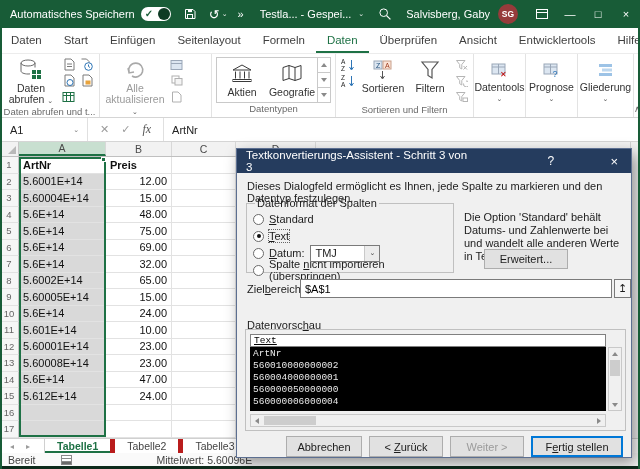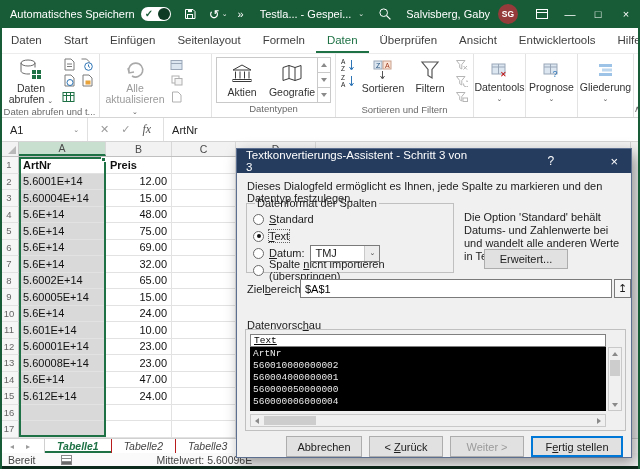--- a/index.html
+++ b/index.html
@@ -77,21 +77,21 @@
   .cell.bold { font-weight:bold; }
   .cell.sel { background:#d9d9d9; }
   .cell.fill { flex:1; border-right:none; }
   .selbox { position:absolute; left:19px; top:15px; width:87px; height:280px; border:2px solid #1e7145; pointer-events:none; }
   .fillhandle { position:absolute; right:-2px; top:-2px; width:5px; height:5px; background:#1e7145; border:1px solid #fff; }
 
   
   .tabbar { position:absolute; top:438px; left:0; right:0; height:15px; background:#fff; border-top:1px solid #d0d0d0; display:flex; align-items:stretch; }
   .snav { display:flex; align-items:center; gap:12px; padding:0 14px 0 10px; color:#9a9a9a; font-size:8px; }
   .stabs { display:flex; }
-  .stab { padding:0 12px; border-right:1px solid #b91c1c; font-size:10.5px; color:#444; line-height:14px;font-style:italic; }
+  .stab { padding:0 12px; border-right:5px solid #b91c1c; font-size:10.5px; color:#444; line-height:14px; }
   .stab:first-child { border-left:1px solid #d0d0d0; }
   .stab.active { color:#1e7145; font-weight:bold; box-shadow:inset 0 -2px 0 #1e7145; }
   .statusbar { position:absolute; top:453px; left:0; right:0; height:13px; background:#fafafa; display:flex; align-items:center; font-size:10.5px; color:#444; }
   .sb-ready { margin-left:8px; }
   .sb-icon { margin-left:26px; display:flex; }
   .sb-avg { margin-left:84px; }
   .bstrip { position:absolute; bottom:0; left:0; right:0; height:3px; background:#0d2b1c; }
   .edge { position:absolute; top:28px; bottom:0; width:2px; background:#185c37; z-index:40; }
   .edge.l { left:0; } .edge.r { right:0; }
   .vsliver { position:absolute; left:630px; width:8px; top:142px; height:296px; background:#f1f1f1; border-left:1px solid #d0d0d0; }

